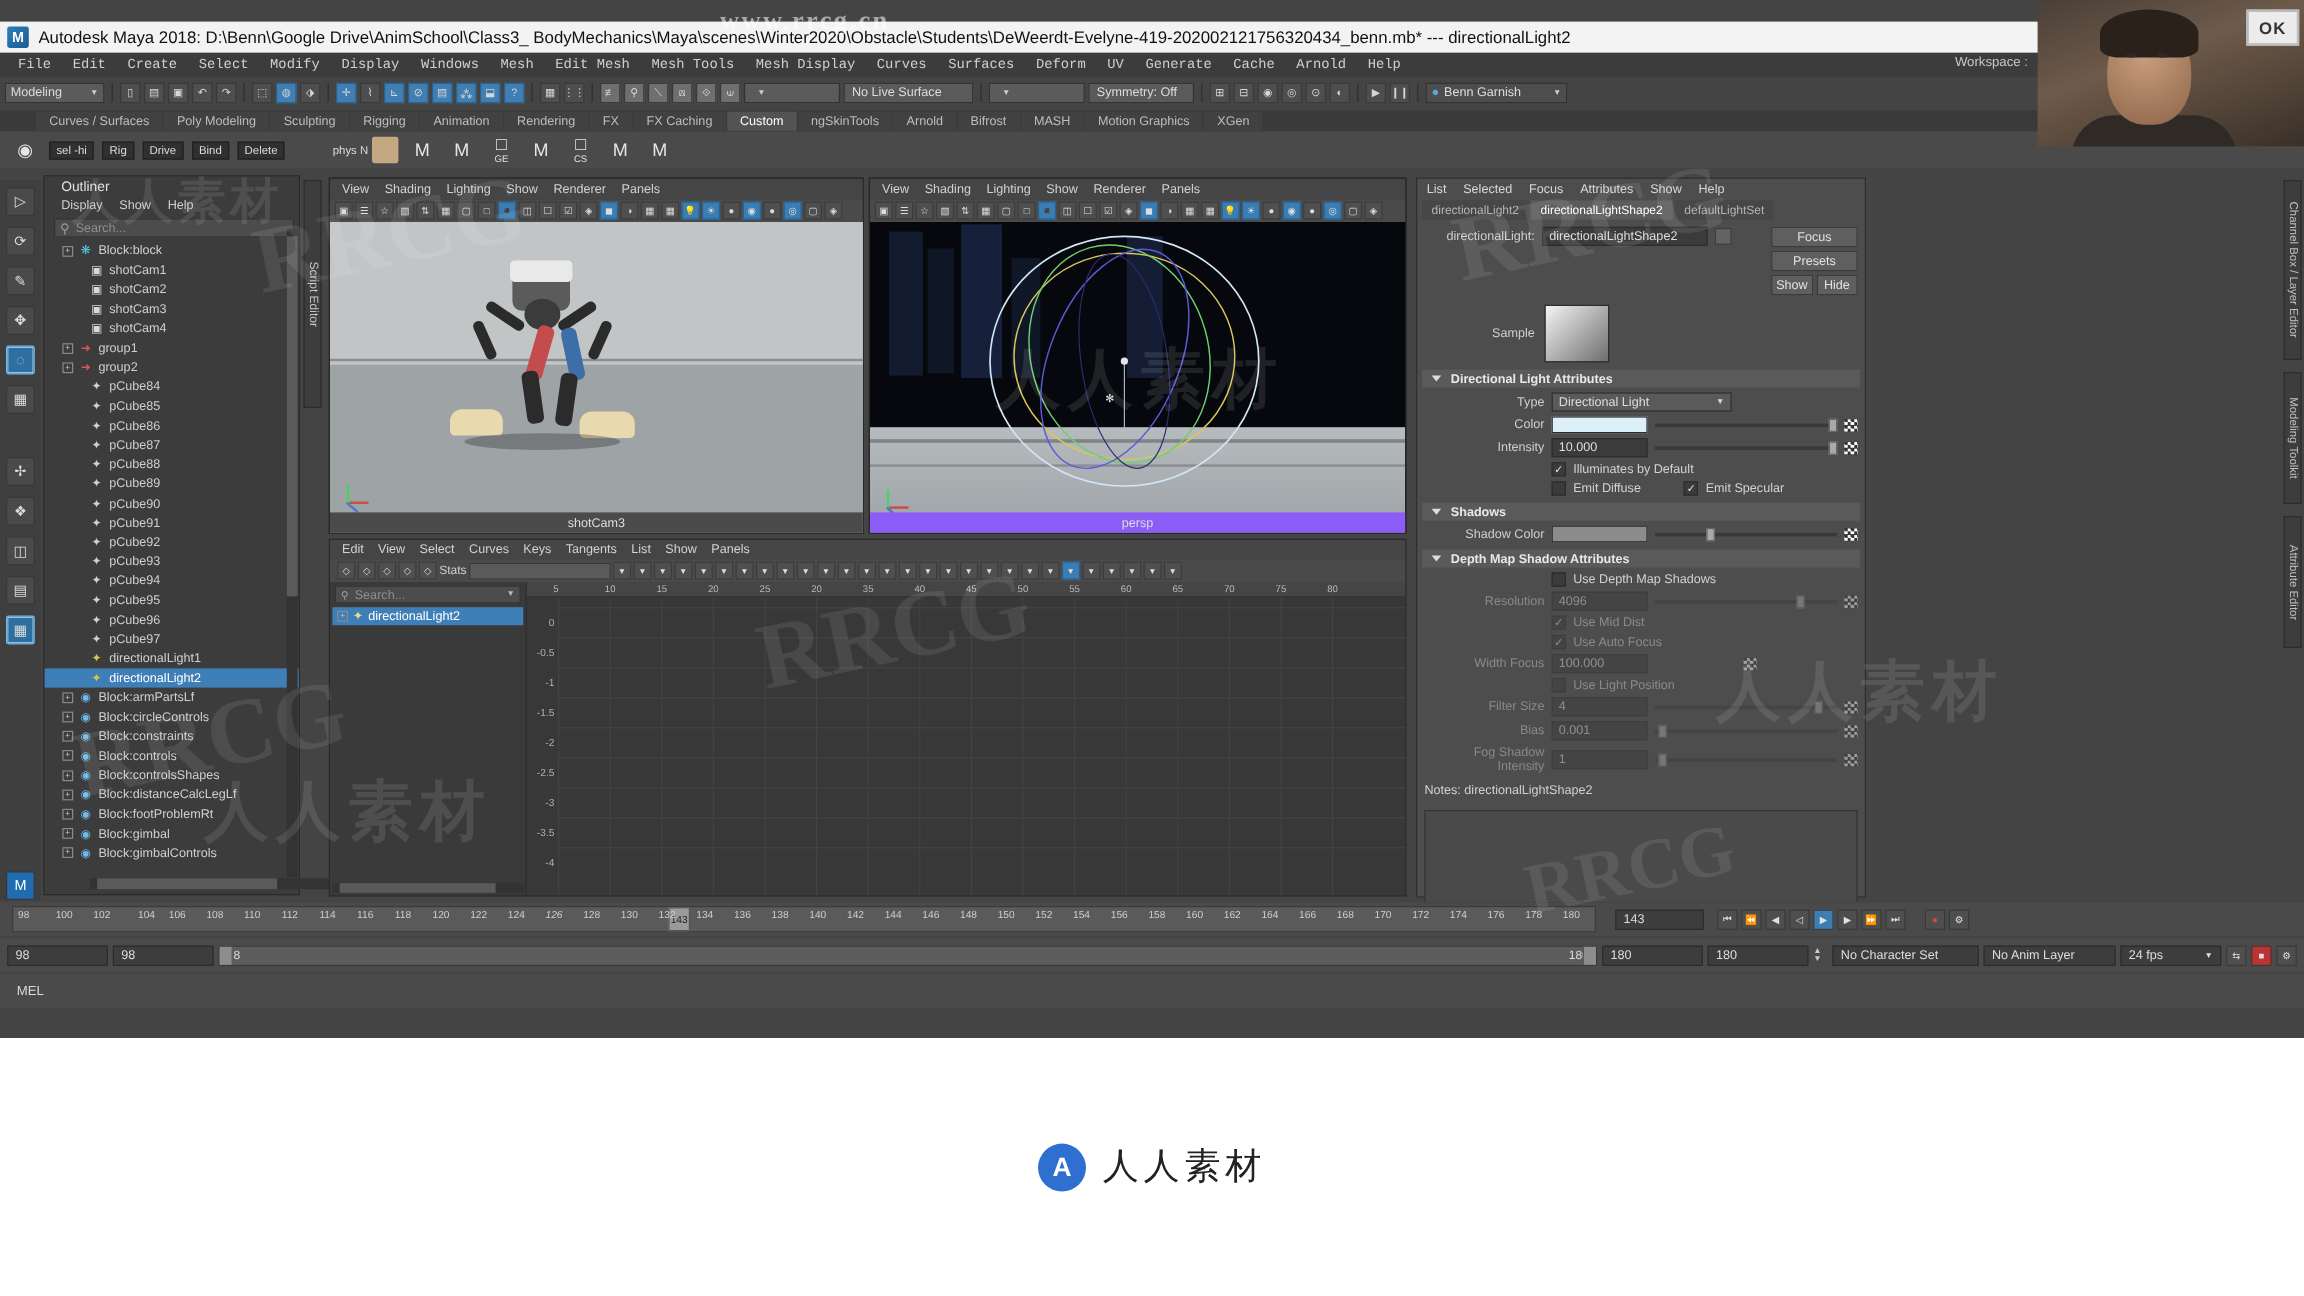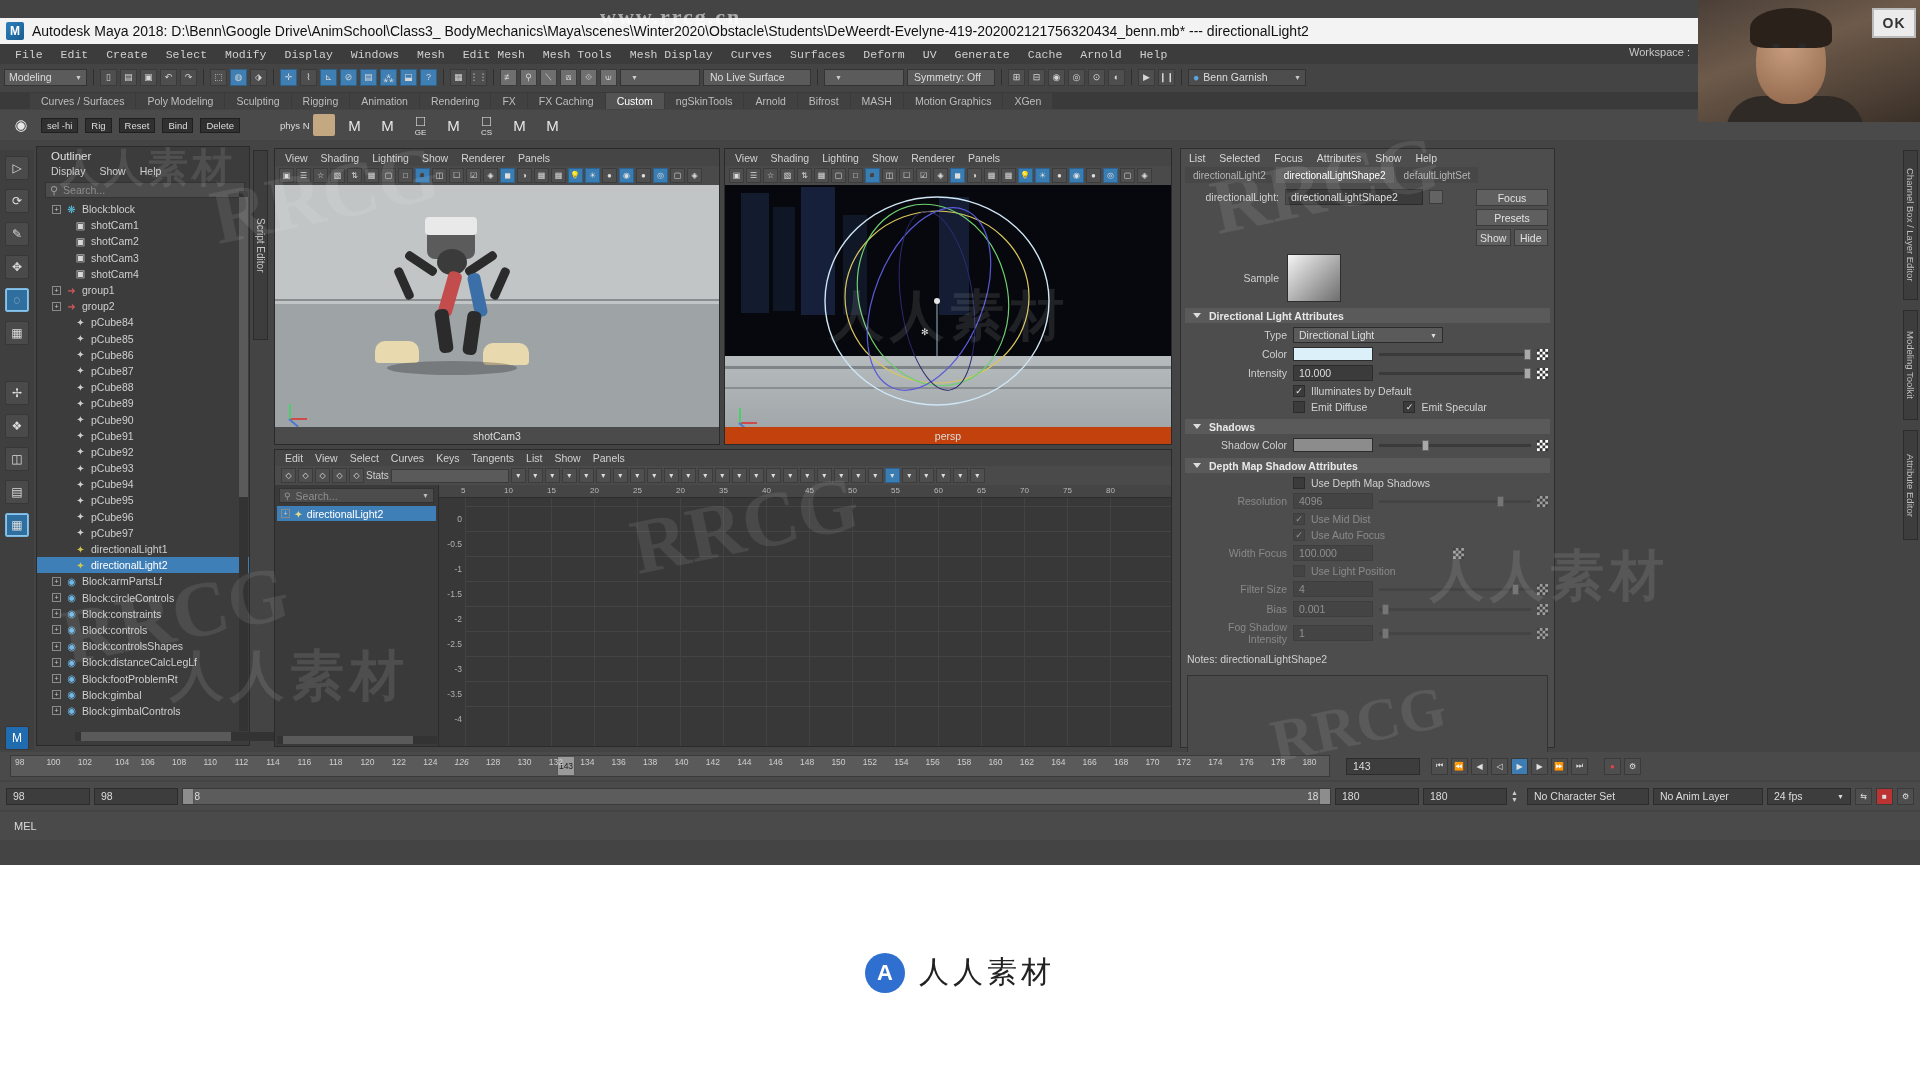--- a/index.html
+++ b/index.html
@@ -324,21 +324,21 @@
       <div class="tab">Bifrost</div>
       <div class="tab">MASH</div>
       <div class="tab">Motion Graphics</div>
       <div class="tab">XGen</div>
     </div>
 
   <div class="shelfbar">
     <div class="shelf-ico">◉</div>
     <div class="sbtn">sel -hi</div>
     <div class="sbtn">Rig</div>
-    <div class="sbtn">Reset</div>
+    <div class="sbtn">Drive</div>
     <div class="sbtn">Bind</div>
     <div class="sbtn">Delete</div>
     <div class="shelf-ico"></div>
     <div style="display:flex;align-items:center;gap:3px">
       <span style="font-size:9.5px;color:#ddd">phys N</span>
       <span class="shelf-ico" style="background:#c3a882;border-radius:2px;width:22px;height:22px"></span>
     </div>
     <div class="shelf-ico">M</div>
     <div class="shelf-ico">M</div>
     <div style="display:flex;flex-direction:column;align-items:center">
@@ -680,21 +680,21 @@
         <ellipse cx="212" cy="116" rx="36" ry="90" fill="none" stroke="#2b2b70" stroke-width="1" transform="rotate(-8 212 116)"></ellipse>
         <line x1="212" y1="116" x2="212" y2="172" stroke="#9ab5c8" stroke-width="1"></line>
         <circle cx="212" cy="116" r="3" fill="#e4e4e4"></circle>
       </svg>
       <div style="position:absolute;left:196px;top:142px;width:9px;height:9px;color:#e8e8e8;font-size:9px">✻</div>
 
       <div style="position:absolute;left:14px;bottom:20px;width:18px;height:2px;background:#d04a4a"></div>
       <div style="position:absolute;left:14px;bottom:20px;width:2px;height:16px;background:#4ad06a"></div>
       <div style="position:absolute;left:14px;bottom:20px;width:12px;height:2px;background:#4a7ad0;transform:rotate(40deg);transform-origin:left"></div>
     </div>
-    <div style="position:absolute;left:0;bottom:0;width:100%;height:17px;background:#c2410c">
+    <div style="position:absolute;left:0;bottom:0;width:100%;height:17px;background:#8b5cf6">
       <div class="vp-label">persp</div>
     </div>
   </div>
 
   <div class="graph">
     <div class="g-menu" id="ge-menu">
         <span>Edit</span>
         <span>View</span>
         <span>Select</span>
         <span>Curves</span>

